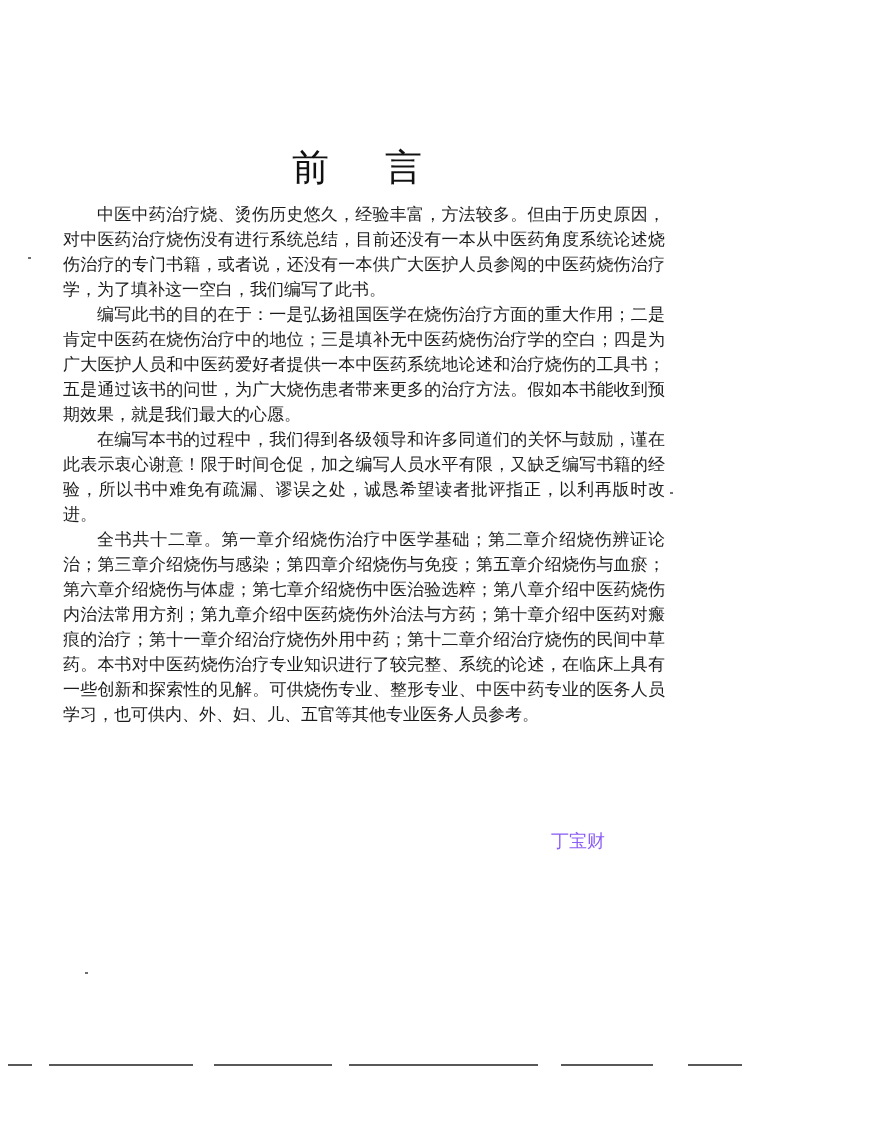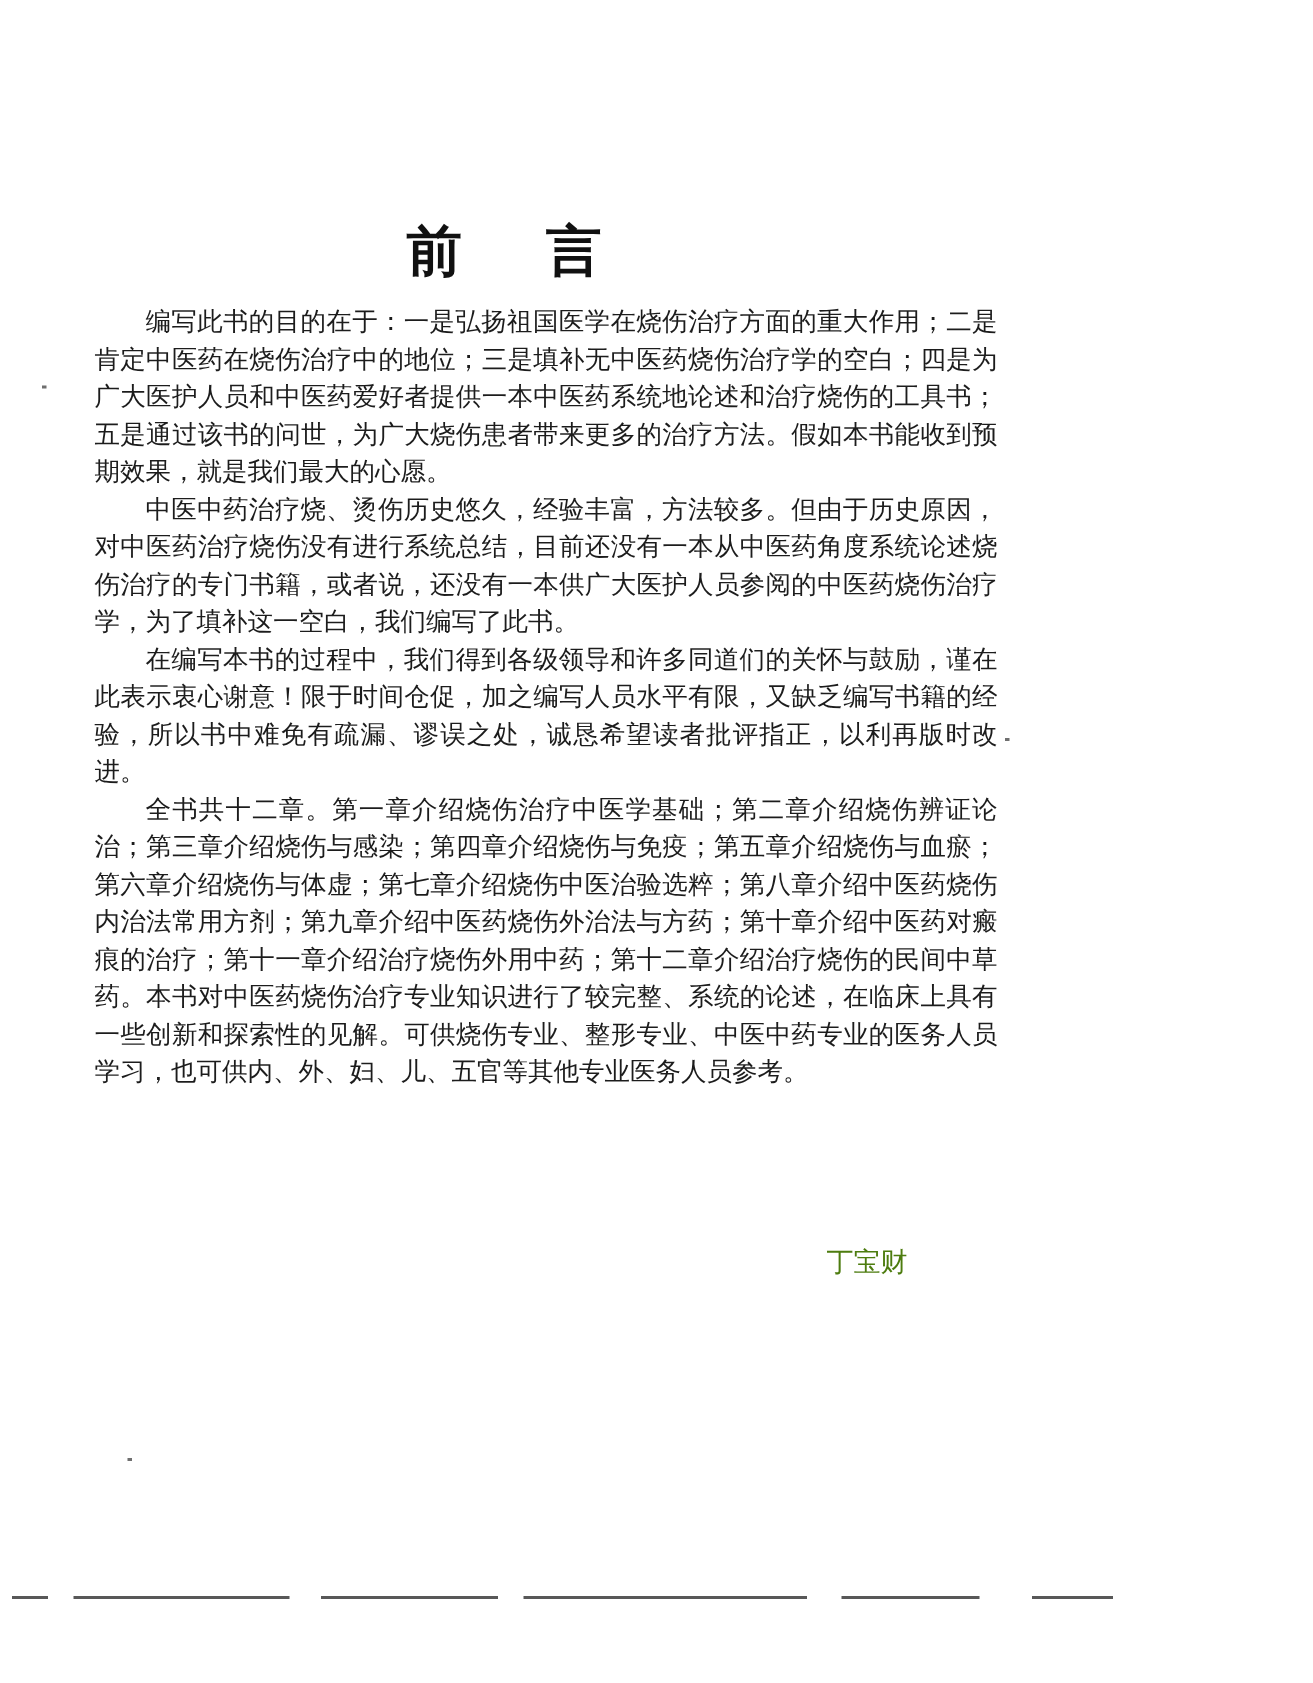--- a/index.html
+++ b/index.html
@@ -11,24 +11,24 @@
     position: relative;
     width: 875px;
     height: 1122px;
     background: #ffffff;
     overflow: hidden;
     font-family: "Liberation Serif", "DejaVu Serif", serif;
   }
   .title {
     position: absolute;
     top: 143px;
-    left: 271px;
+    left: 292px;
     margin: 0;
     font-size: 37px;
-    font-weight: 700;
+    font-weight: 400;
     color: #111111;
     letter-spacing: 0;
     white-space: nowrap;
   }
   .title .tgap {
     display: inline-block;
     width: 56px;
   }
   .body-block {
     position: absolute;
@@ -44,21 +44,21 @@
     margin: 0;
     padding: 0;
     text-indent: 2em;
   }
   .signature {
     position: absolute;
     top: 827px;
     left: 410px;
     width: 300px;
     text-align: center;
-    color: #4d7c0f;
+    color: #8b5cf6;
     font-size: 18px;
     line-height: 28px;
   }
   .signature .author {
     margin-left: 36px;
   }
   #artifact-layer .dash {
     position: absolute;
     height: 2px;
     background: #3b3b3b;
@@ -72,22 +72,22 @@
   }
 </style>
 </head>
 <body>
 
 <div class="page">
 
   <h1 class="title"><span>前</span><span class="tgap"></span><span>言</span></h1>
 
   <div class="body-block">
+    <p>中医中药治疗烧、烫伤历史悠久，经验丰富，方法较多。但由于历史原因，对中医药治疗烧伤没有进行系统总结，目前还没有一本从中医药角度系统论述烧伤治疗的专门书籍，或者说，还没有一本供广大医护人员参阅的中医药烧伤治疗学，为了填补这一空白，我们编写了此书。</p>
     <p>编写此书的目的在于：一是弘扬祖国医学在烧伤治疗方面的重大作用；二是肯定中医药在烧伤治疗中的地位；三是填补无中医药烧伤治疗学的空白；四是为广大医护人员和中医药爱好者提供一本中医药系统地论述和治疗烧伤的工具书；五是通过该书的问世，为广大烧伤患者带来更多的治疗方法。假如本书能收到预期效果，就是我们最大的心愿。</p>
-    <p>中医中药治疗烧、烫伤历史悠久，经验丰富，方法较多。但由于历史原因，对中医药治疗烧伤没有进行系统总结，目前还没有一本从中医药角度系统论述烧伤治疗的专门书籍，或者说，还没有一本供广大医护人员参阅的中医药烧伤治疗学，为了填补这一空白，我们编写了此书。</p>
     <p>在编写本书的过程中，我们得到各级领导和许多同道们的关怀与鼓励，谨在此表示衷心谢意！限于时间仓促，加之编写人员水平有限，又缺乏编写书籍的经验，所以书中难免有疏漏、谬误之处，诚恳希望读者批评指正，以利再版时改进。</p>
     <p>全书共十二章。第一章介绍烧伤治疗中医学基础；第二章介绍烧伤辨证论治；第三章介绍烧伤与感染；第四章介绍烧伤与免疫；第五章介绍烧伤与血瘀；第六章介绍烧伤与体虚；第七章介绍烧伤中医治验选粹；第八章介绍中医药烧伤内治法常用方剂；第九章介绍中医药烧伤外治法与方药；第十章介绍中医药对瘢痕的治疗；第十一章介绍治疗烧伤外用中药；第十二章介绍治疗烧伤的民间中草药。本书对中医药烧伤治疗专业知识进行了较完整、系统的论述，在临床上具有一些创新和探索性的见解。可供烧伤专业、整形专业、中医中药专业的医务人员学习，也可供内、外、妇、儿、五官等其他专业医务人员参考。</p>
   </div>
 
   <div class="signature">
     <div class="author">丁宝财</div>
   </div>
 
   <div id="artifact-layer">
       <div class="dash" style="left: 8px; top: 1064px; width: 24px;"></div>

